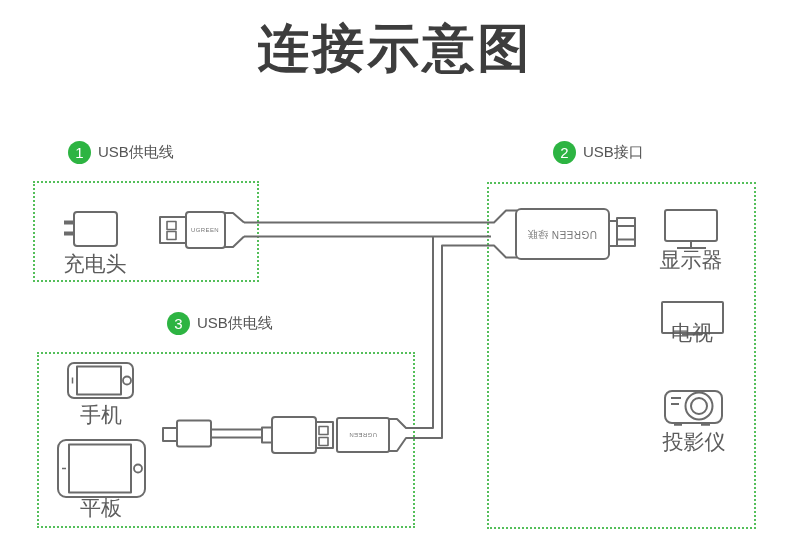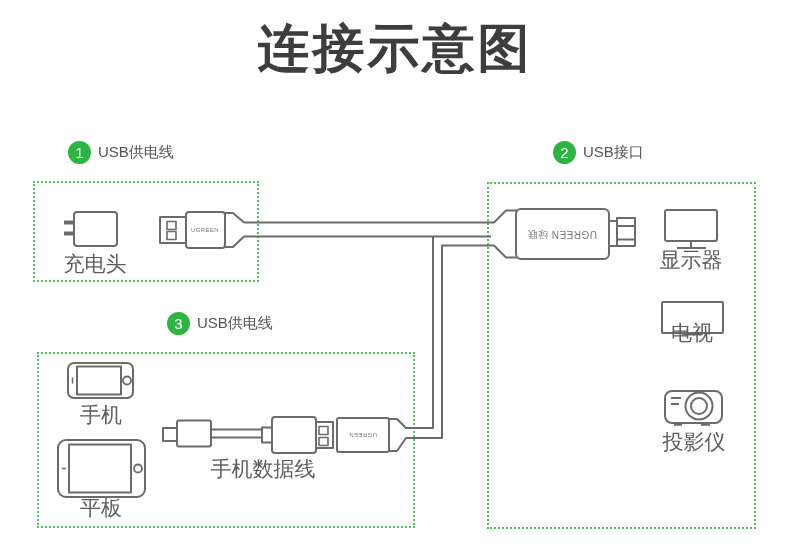--- a/index.html
+++ b/index.html
@@ -145,15 +145,14 @@
       <path d="M389 419 H397 L406 428 H415 M389 451 H397 L406 438 H415"></path>
     </g>
   </svg>
 
   <div class="dev-label" id="lbl-charger">充电头</div>
   <div class="dev-label" id="lbl-monitor">显示器</div>
   <div class="dev-label" id="lbl-tv">电视</div>
   <div class="dev-label" id="lbl-projector">投影仪</div>
   <div class="dev-label" id="lbl-phone">手机</div>
   <div class="dev-label" id="lbl-tablet">平板</div>
-  <div class="dev-label" id="lbl-datacable">手机数据线</div>
 
 </div>
 
 </body></html>

